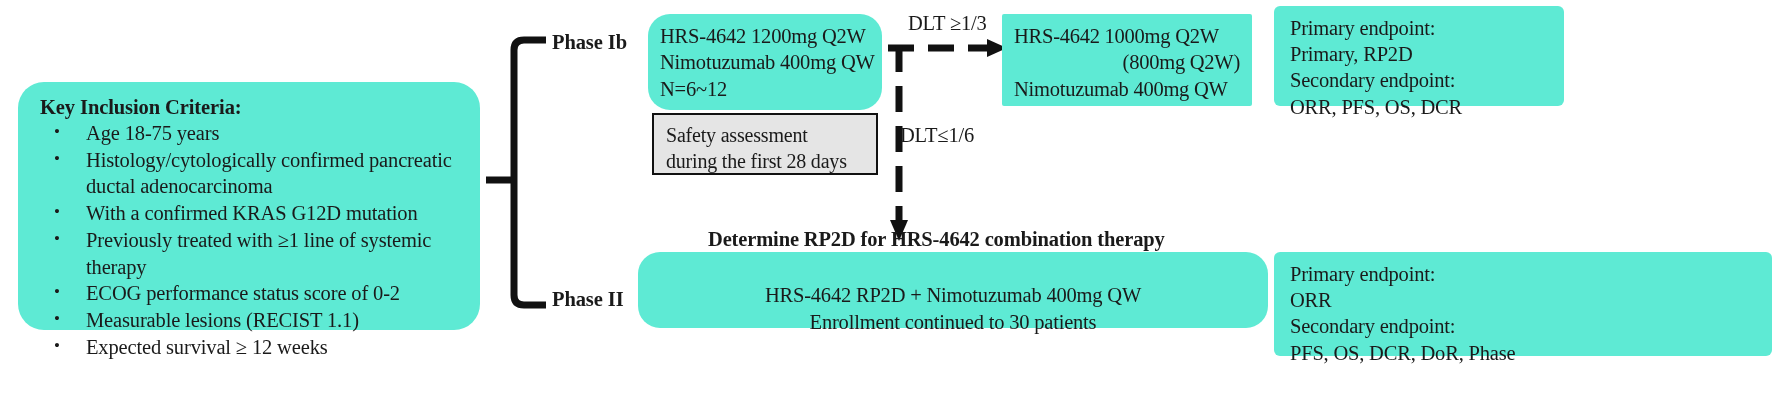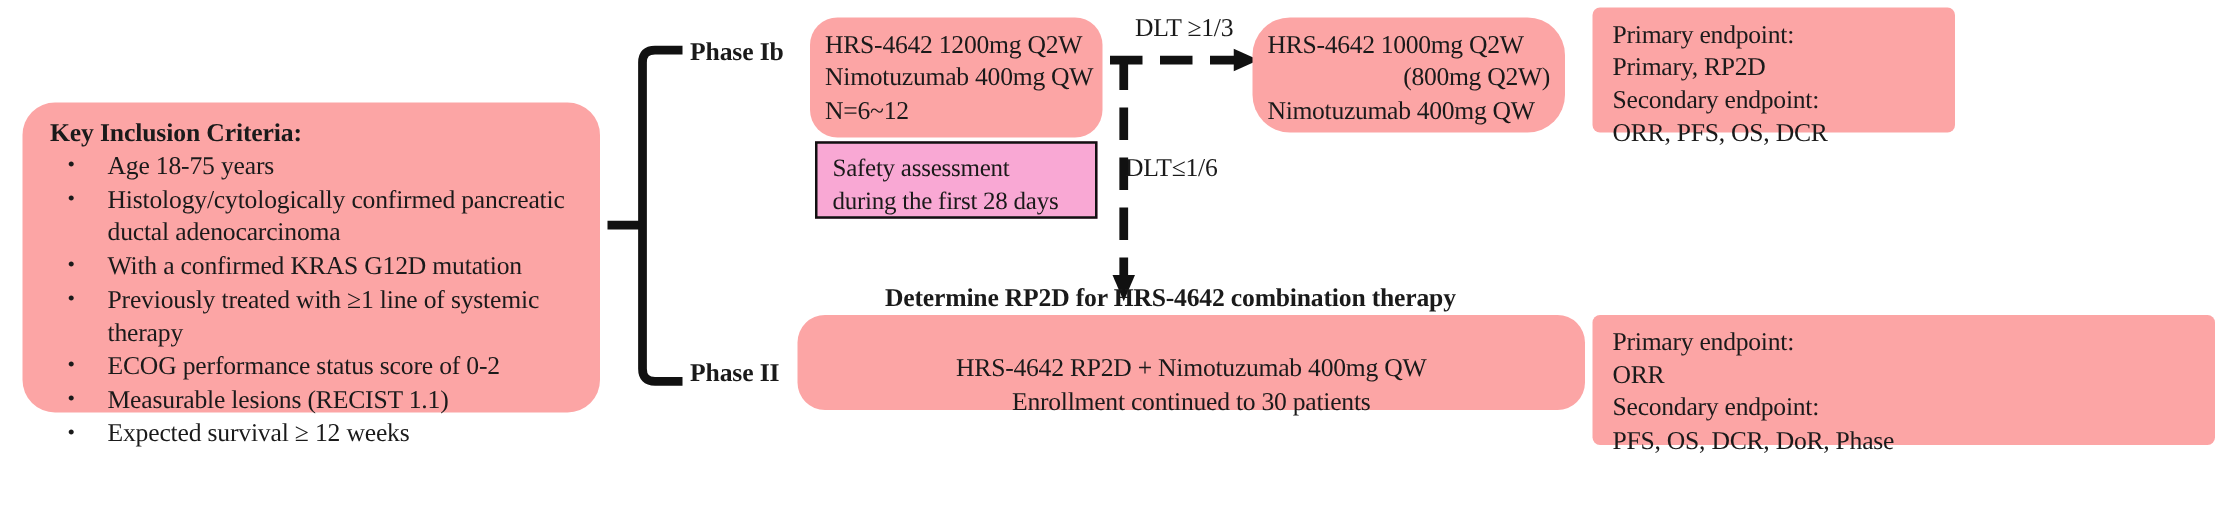--- a/index.html
+++ b/index.html
@@ -16,26 +16,26 @@
     position: relative;
     width: 1772px;
     height: 406px;
     background: #ffffff;
     overflow: hidden;
   }
   .abs { position: absolute; }
 
   
   .greenbox {
-    background: #fca5a5;
+    background: #5eead4;
     border-radius: 26px;
     box-sizing: border-box;
   }
   .whitebox {
-    background: #f9a8d4;
+    background: #e5e5e5;
     border: 2.5px solid #111111;
     box-sizing: border-box;
   }
 
   
   #inclusion-box {
     left: 18px;
     top: 82px;
     width: 462px;
     height: 248px;
@@ -129,21 +129,21 @@
   #dlt-high-label { left: 908px; top: 12px; }
   #dlt-low-label  { left: 900px; top: 124px; }
 
   
   #phase1b-dose2-box {
     left: 1002px;
     top: 14px;
     width: 250px;
     height: 92px;
     padding: 9px 12px 0 12px;
-    border-radius: 30px;
+    border-radius: 2px;
   }
   #phase1b-dose2-box .line {
     font-size: 20.5px;
     line-height: 1.285;
     letter-spacing: -0.25px;
     white-space: nowrap;
   }
   .line-right { text-align: right; }
 
   

